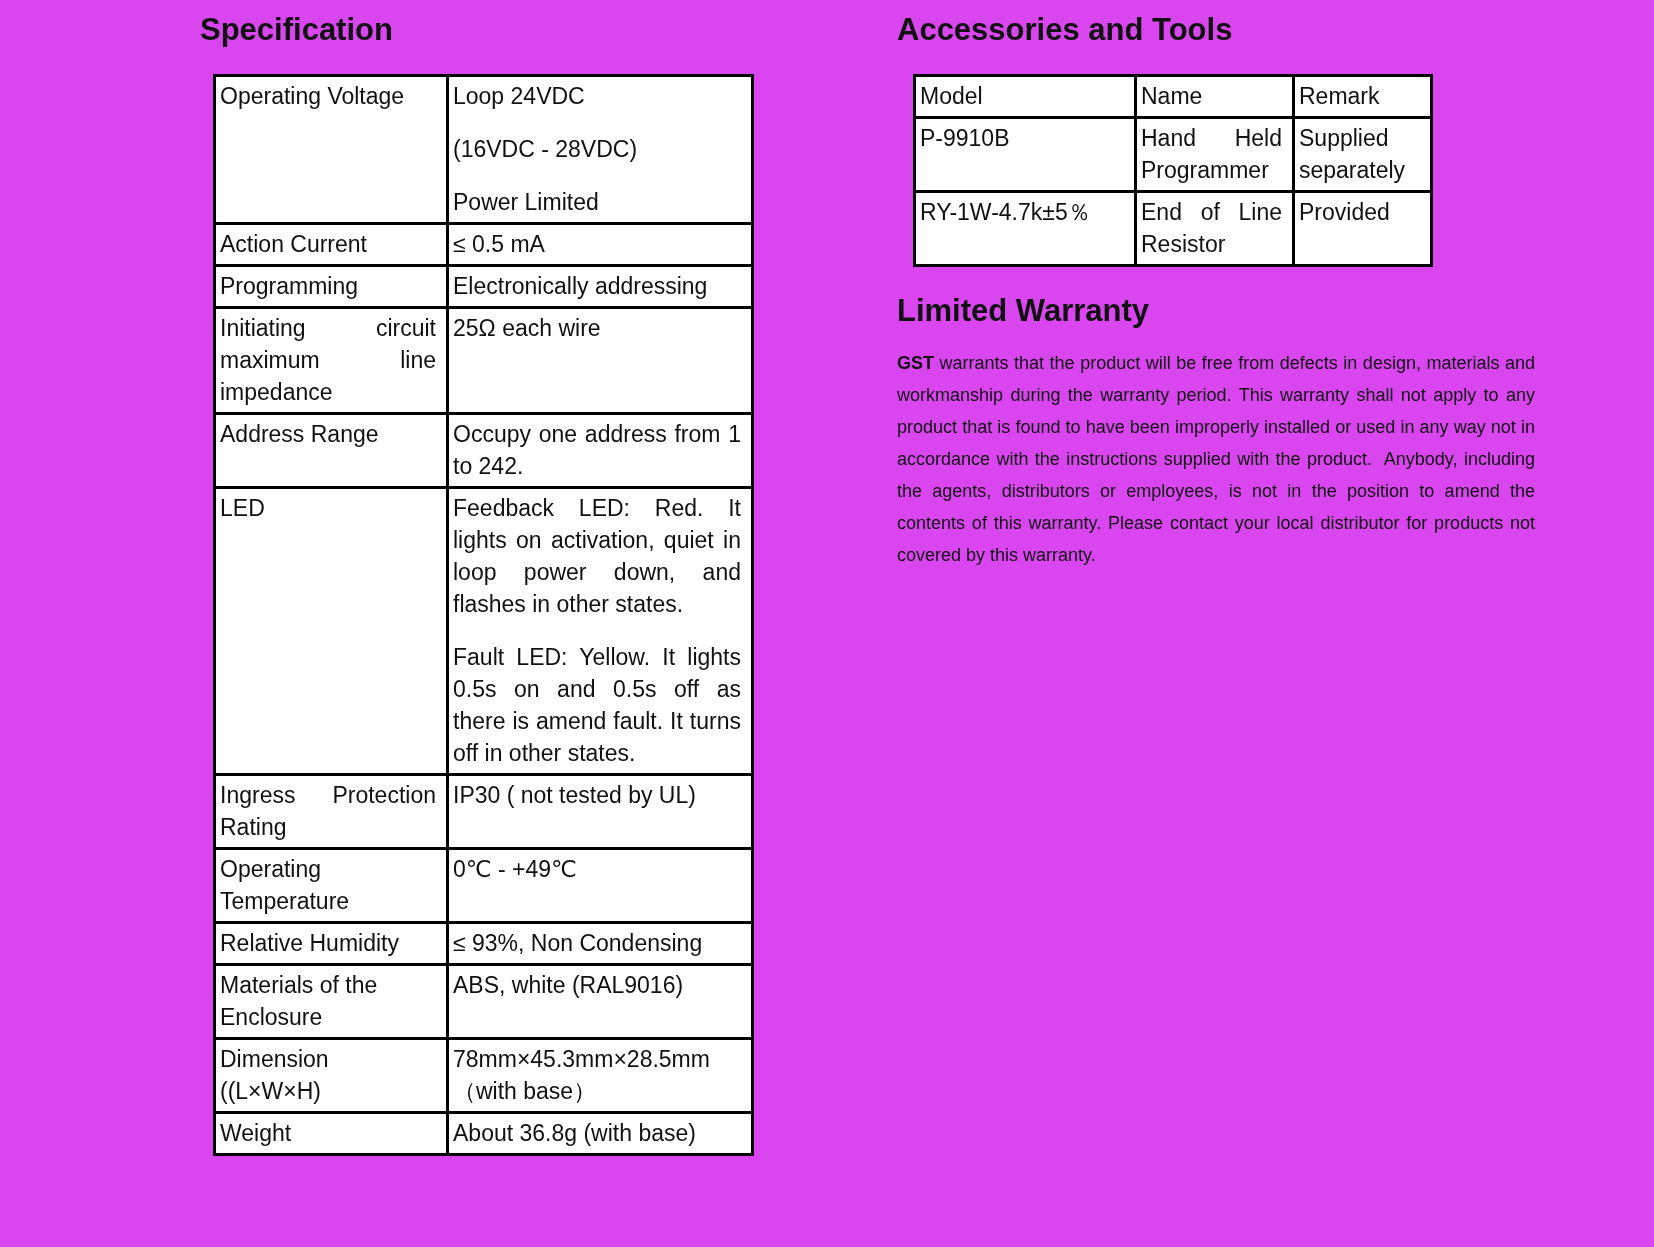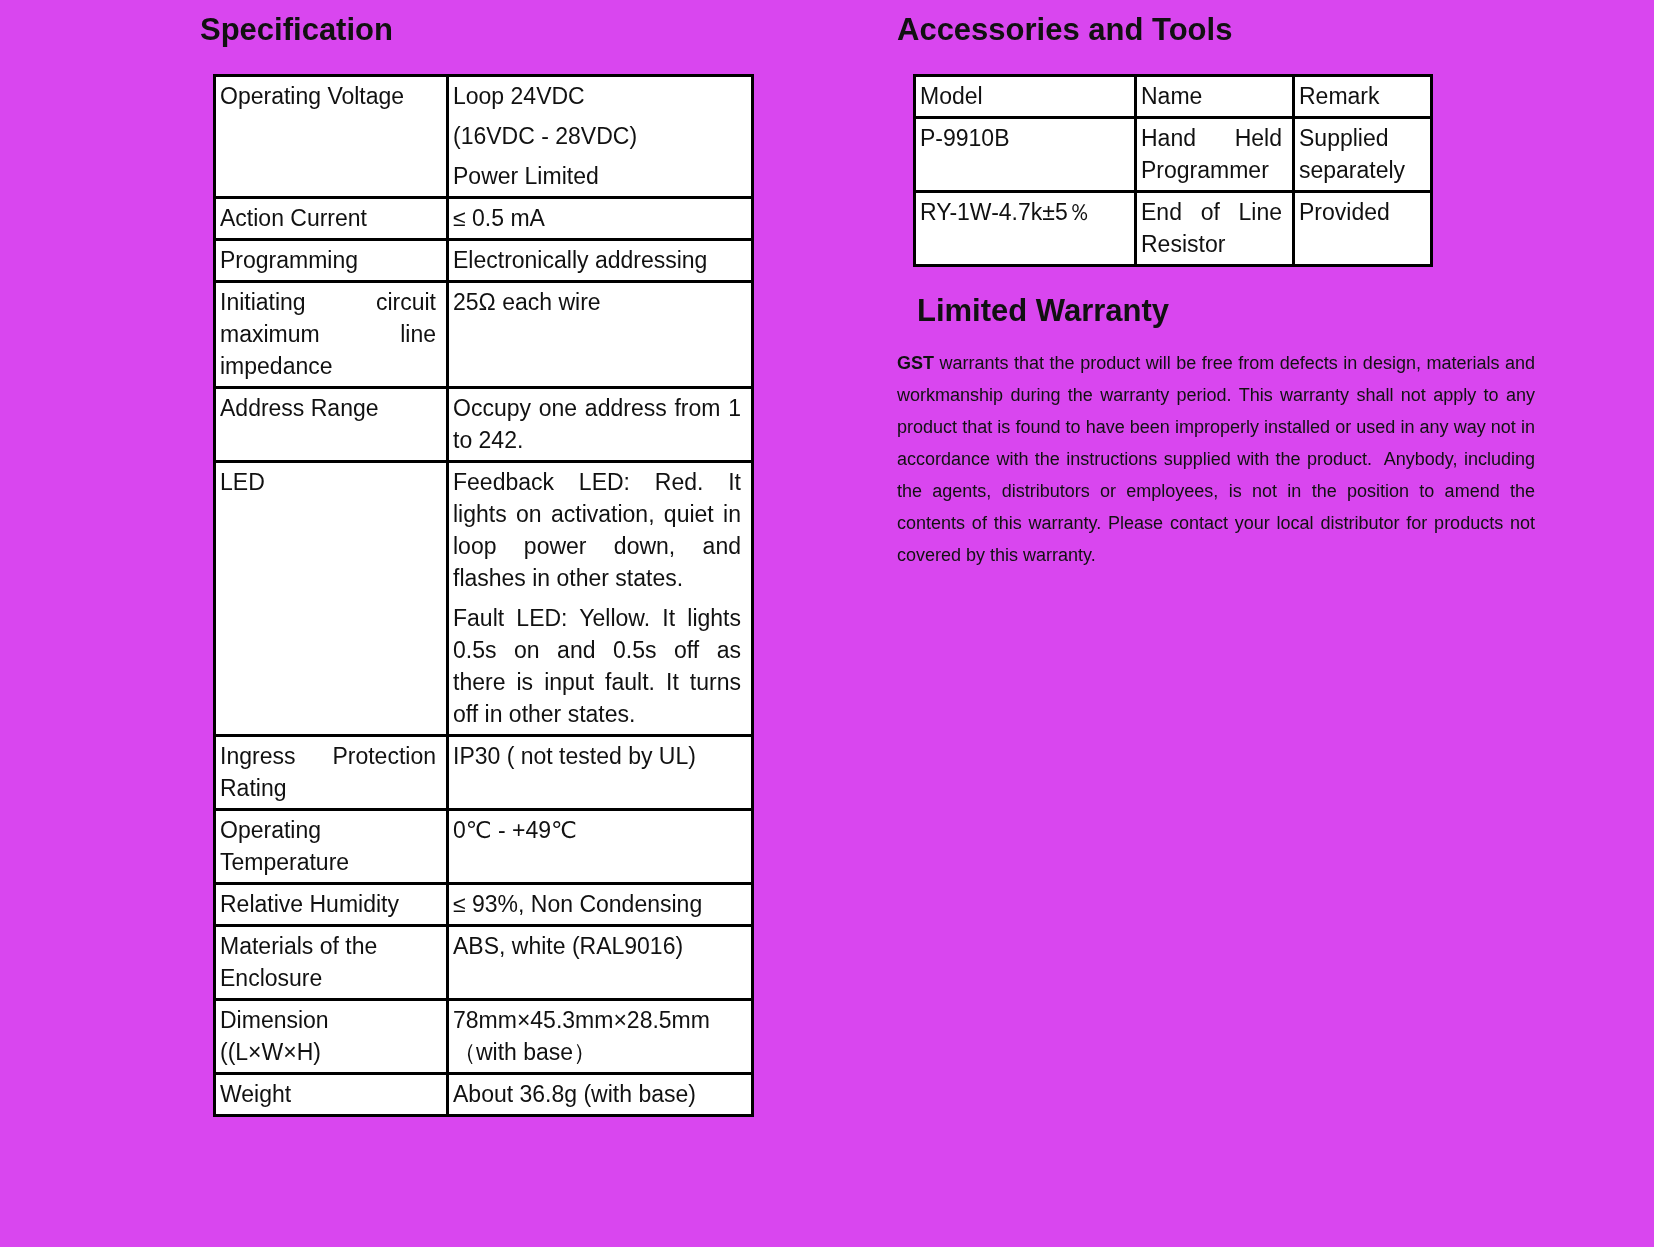--- a/index.html
+++ b/index.html
@@ -12,22 +12,22 @@
   .spec{margin:26px 0 0 13px;}
   .acc{margin:26px 0 0 16px;}
   td{border:3px solid #000;vertical-align:top;text-align:left;
      font-size:23px;line-height:32px;font-weight:normal;padding:3px 10px 4px 4px;color:#111;}
   .spec td.l{width:216px;}
   .spec td.v{width:288px;}
   .acc td.m{width:204px;}
   .acc td.n{width:141px;}
   .acc td.r{width:121px;}
   .jt{text-align:justify;text-align-last:left;}
-  .par{margin-top:8px;}
-  .wh{margin-top:26px;margin-left:20px;}
+  .par{margin-top:21px;}
+  .wh{margin-top:26px;}
   .wp{width:638px;margin:18px 0 0 0;font-size:18px;line-height:32px;
       text-align:justify;text-align-last:left;color:#111;}
   .b{font-weight:bold;}
 </style>
 </head>
 <body>
 
 <div class="page">
 
   <div class="col-a">
@@ -76,21 +76,21 @@
           <td class="v jt">
               <div>Occupy one address from 1 to 242.</div>
             </td>
         </tr>
         <tr>
           <td class="l">
               <div>LED</div>
             </td>
           <td class="v jt">
             <div>Feedback LED: Red. It lights on activation, quiet in loop power down, and flashes in other states.</div>
-            <div class="par">Fault LED: Yellow. It lights 0.5s on and 0.5s off as there is input fault. It turns off in other states.</div>
+            <div class="par">Fault LED: Yellow. It lights 0.5s on and 0.5s off as there is amend fault. It turns off in other states.</div>
           </td>
         </tr>
         <tr>
           <td class="l jt">
               <div>Ingress Protection Rating</div>
             </td>
           <td class="v">
               <div>IP30 ( not tested by UL)</div>
             </td>
         </tr>

